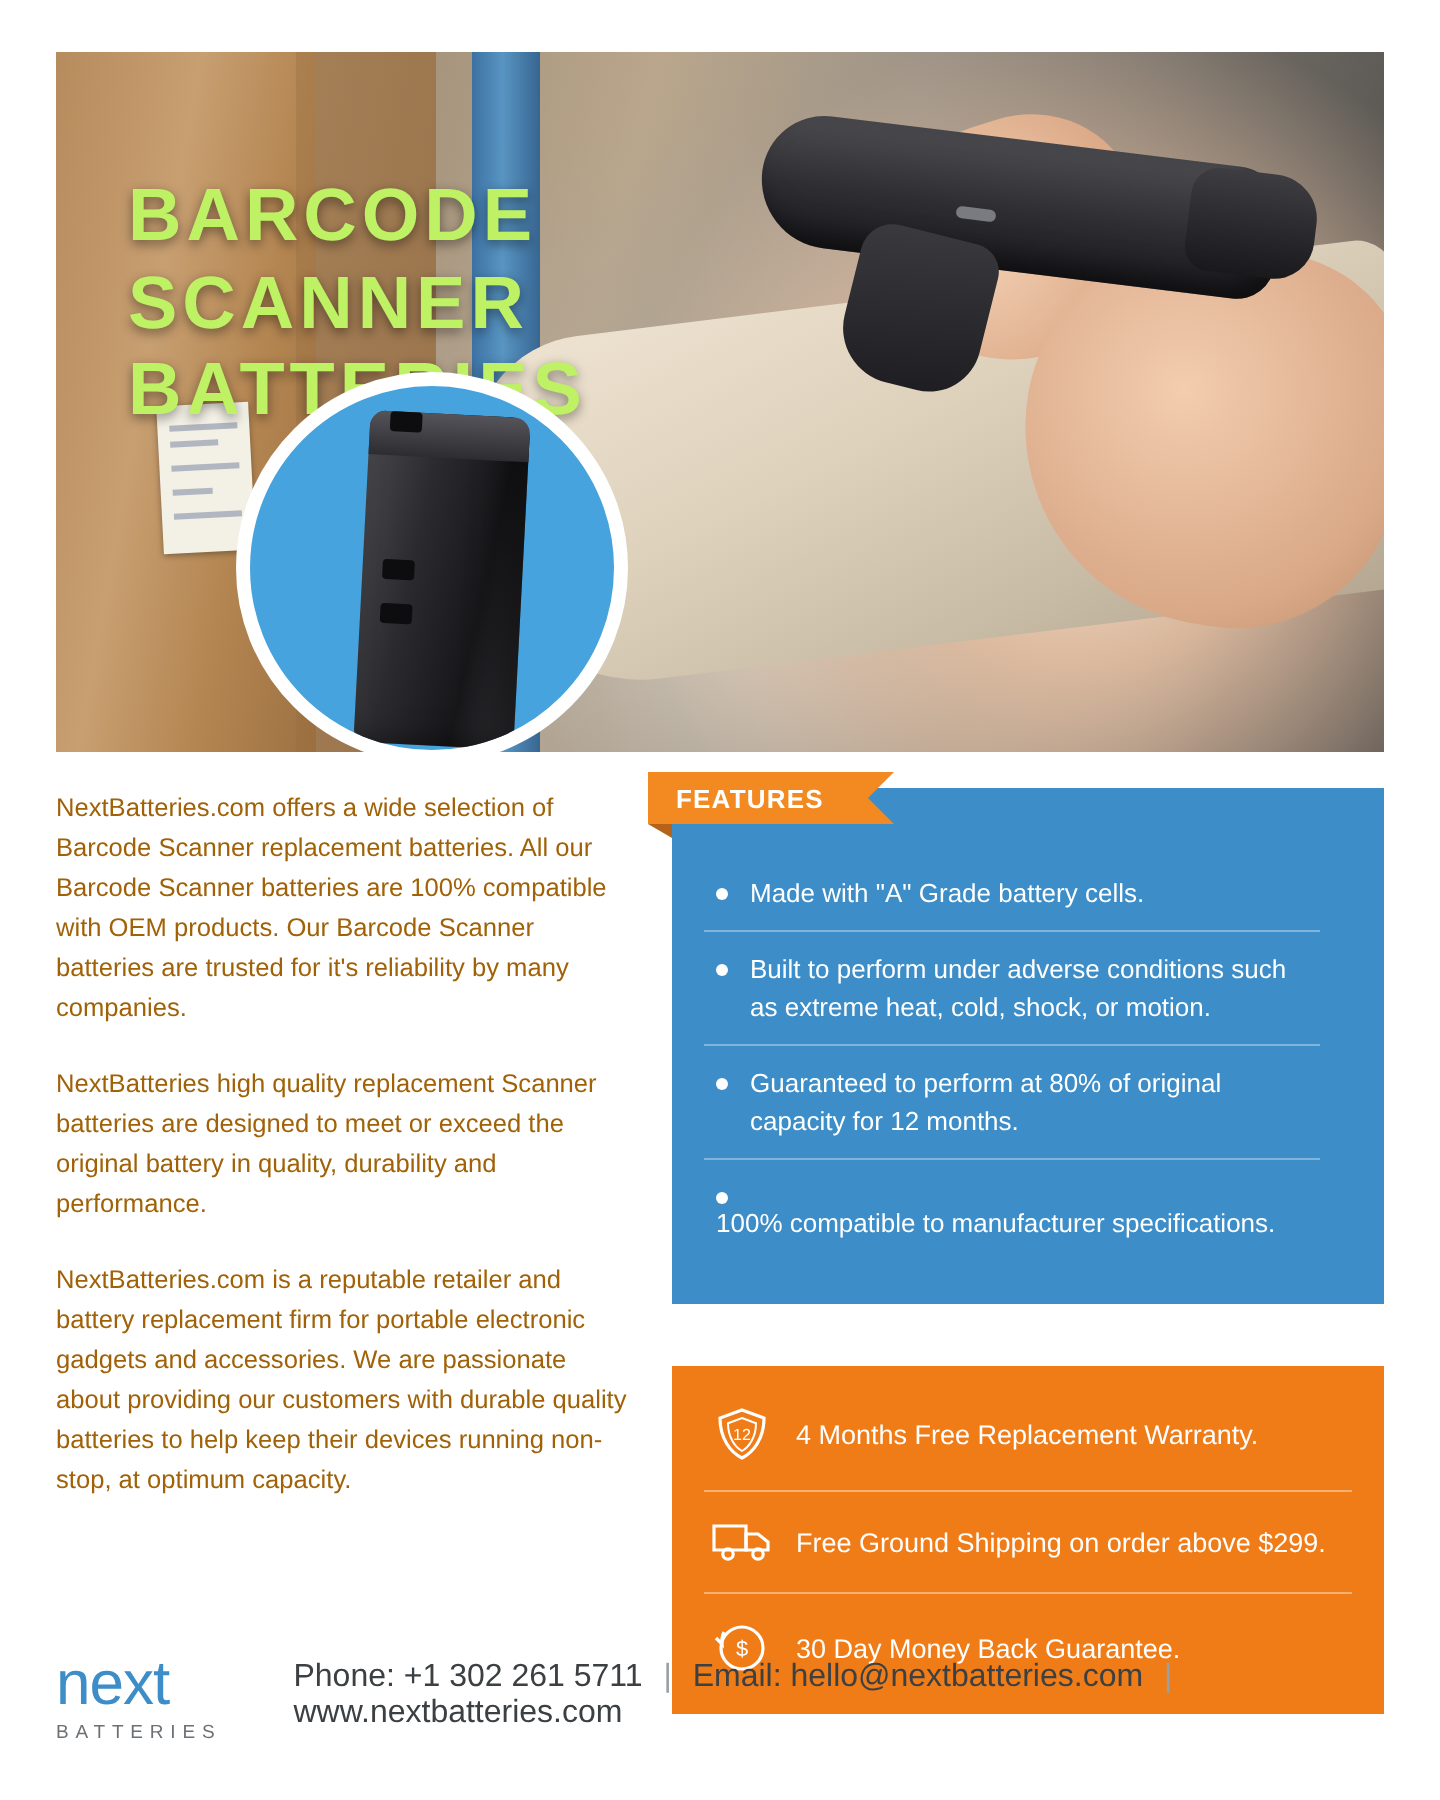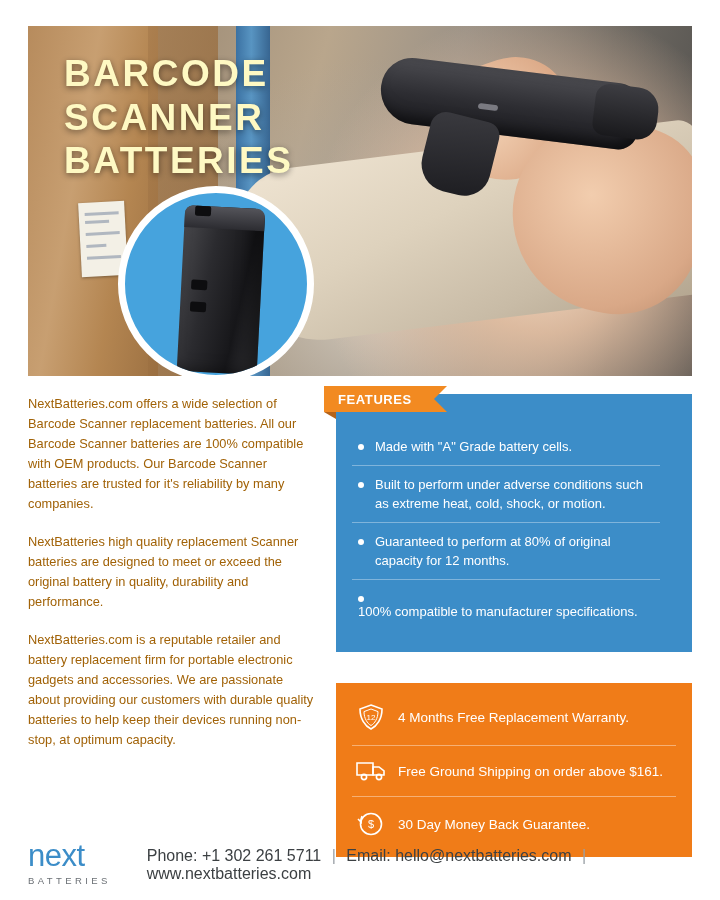--- a/index.html
+++ b/index.html
@@ -94,22 +94,22 @@
     position: absolute; left: 66px; top: 56px; width: 70px; height: 78px;
     background: linear-gradient(170deg, #3a3a3f, #1d1d21);
     border-radius: 16px 14px 26px 28px;
     transform: rotate(14deg);
   }
   .scanner .led {
     position: absolute; left: 120px; top: 44px; width: 20px; height: 6px;
     background: #8f8f96; border-radius: 3px; transform: rotate(7deg); opacity:.8;
   }
   .hero-title {
-    position: absolute; left: 36px; top: 26px;
-    color: #fef9c3;
+    position: absolute; left: 36px; top: 60px;
+    color: #bef264;
     font-size: 37px;
     font-weight: bold;
     line-height: 1.18;
     letter-spacing: 2.5px;
     text-shadow: 0 2px 6px rgba(0,0,0,.45);
   }
   .battery-circle {
     position: absolute; left: 90px; bottom: -6px;
     width: 196px; height: 196px; border-radius: 50%;
     background: #46a3dd;
@@ -202,22 +202,22 @@
   }
   .ben-item:last-child { border-bottom: none; }
   .ben-icon {
     width: 34px; flex: 0 0 34px; margin-right: 10px;
     display: flex; align-items: center; justify-content: center;
   }
   .ben-icon svg { display: block; }
 
   
   .footer {
-    position: absolute; left: 28px; right: 28px; bottom: 14px;
-    display: flex; align-items: flex-end;
+    position: absolute; left: 28px; right: 28px; bottom: 28px;
+    display: flex; align-items: center;
   }
   .logo { width: 118px; }
   .logo .next {
     font-size: 31px; color: #3c8dc8; letter-spacing: -0.5px; line-height: 1;
   }
   .logo .batteries {
     font-size: 9.5px; color: #6b7075; letter-spacing: 3.4px; margin-top: 4px;
   }
   .contact {
     font-size: 16px; color: #3c4043;
@@ -317,21 +317,21 @@
 
         <div class="ben-item">
           <span class="ben-icon">
             <svg width="32" height="24" viewBox="0 0 32 24">
               <path d="M2 4 H18 V16 H2 Z" fill="none" stroke="#ffffff" stroke-width="1.6"></path>
               <path d="M18 8 H24 L29 12 V16 H18 Z" fill="none" stroke="#ffffff" stroke-width="1.6"></path>
               <circle cx="9" cy="18" r="2.6" fill="none" stroke="#ffffff" stroke-width="1.6"></circle>
               <circle cx="24" cy="18" r="2.6" fill="none" stroke="#ffffff" stroke-width="1.6"></circle>
             </svg>
           </span>
-          <span>Free Ground Shipping on order above $161.</span>
+          <span>Free Ground Shipping on order above $299.</span>
         </div>
 
         <div class="ben-item">
           <span class="ben-icon">
             <svg width="30" height="28" viewBox="0 0 30 28">
               <circle cx="15" cy="14" r="10.5" fill="none" stroke="#ffffff" stroke-width="1.6"></circle>
               <path d="M6 6 A11 11 0 0 0 5 12 L2 9" fill="none" stroke="#ffffff" stroke-width="1.6"></path>
               <text x="15" y="18" font-size="11" fill="#ffffff" text-anchor="middle" font-family="Liberation Sans, sans-serif">$</text>
             </svg>
           </span>

